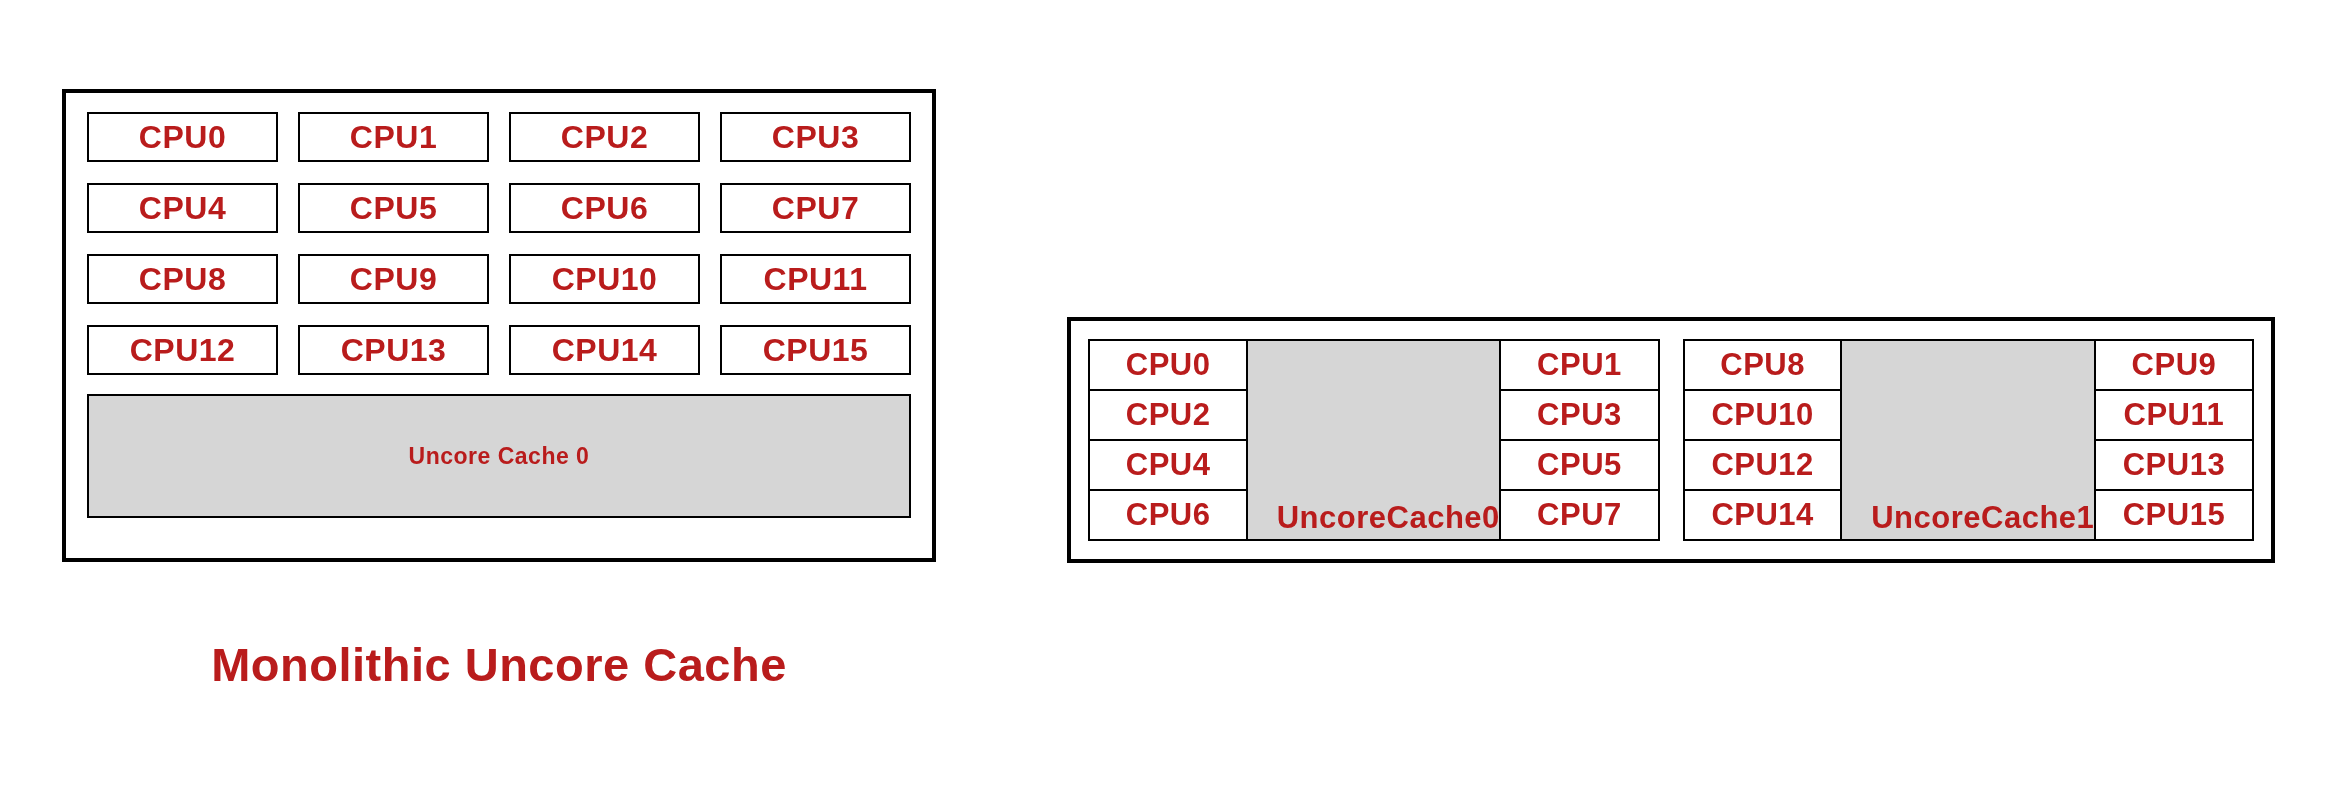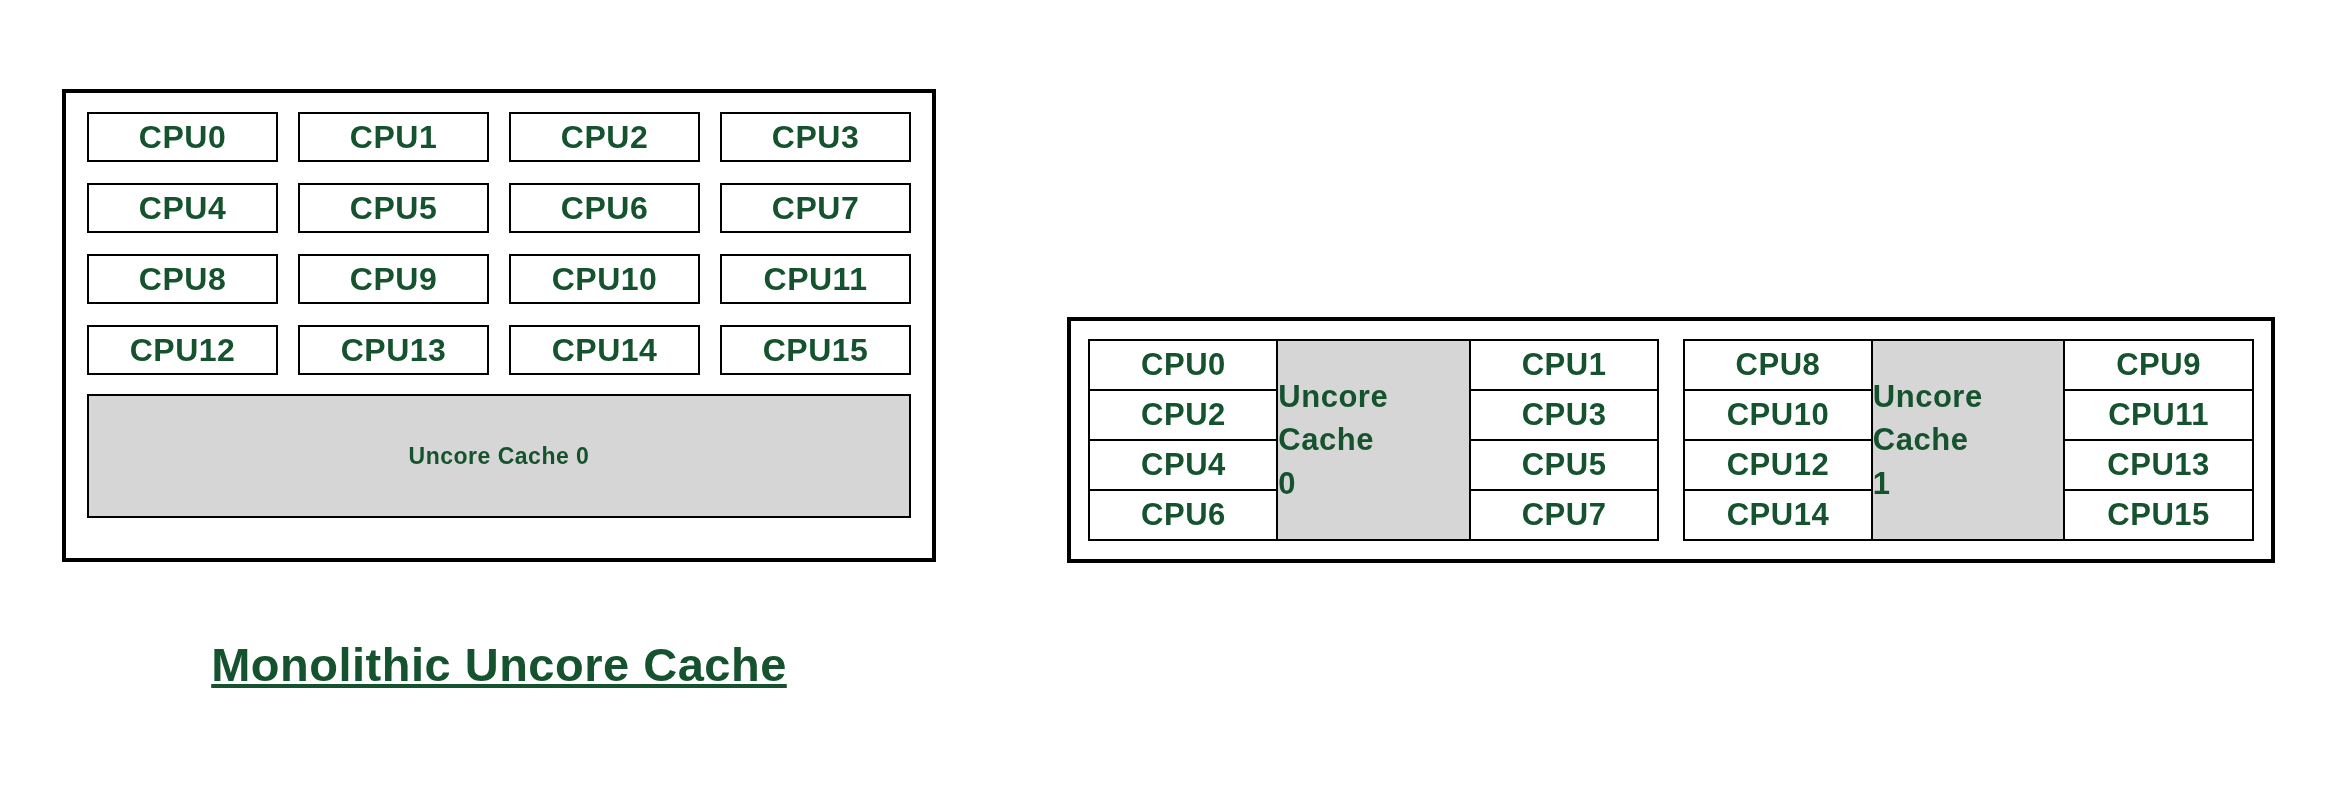--- a/index.html
+++ b/index.html
@@ -7,21 +7,21 @@
     padding: 0;
     background: #ffffff;
   }
   .canvas {
     position: relative;
     width: 2348px;
     height: 802px;
     background: #ffffff;
     font-family: "Liberation Sans", sans-serif;
     font-weight: bold;
-    color: #14532d;
+    color: #b91c1c;
     overflow: hidden;
   }
 
   
   .mono-box {
     position: absolute;
     left: 62px;
     top: 89px;
     width: 874px;
     height: 473px;
@@ -62,21 +62,20 @@
   }
 
   
   .caption {
     position: absolute;
     text-align: center;
     font-size: 47px;
     letter-spacing: 0.5px;
     line-height: 1.2;
     white-space: nowrap;
-    text-decoration: underline;
   }
   .mono-caption { left: 62px;   width: 874px;  top: 637px; }
   .split-caption { left: 1067px; width: 1208px; top: 637px; }
 
   
   .split-box {
     position: absolute;
     left: 1067px;
     top: 317px;
     width: 1208px;
@@ -116,27 +115,28 @@
     white-space: nowrap;
   }
   .split-col .split-cell:first-child { margin-top: 0; }
   .split-cache {
     flex: 1;
     margin-left: -2.5px;
     border: 2.5px solid #000000;
     box-sizing: border-box;
     background: #d6d6d6;
     display: flex;
-    flex-direction: column;
-    align-items: flex-start;
+    flex-direction: row;
+    align-items: flex-end;
     justify-content: center;
     font-size: 31px;
     letter-spacing: 0.5px;
     line-height: 1.4;
     text-align: center;
+    padding-left: 29px;
   }
 </style>
 </head>
 <body>
 
 <div class="canvas">
 
   <div class="mono-box">
     <div class="cpu-grid">
       <div class="cpu-cell">CPU0</div>

